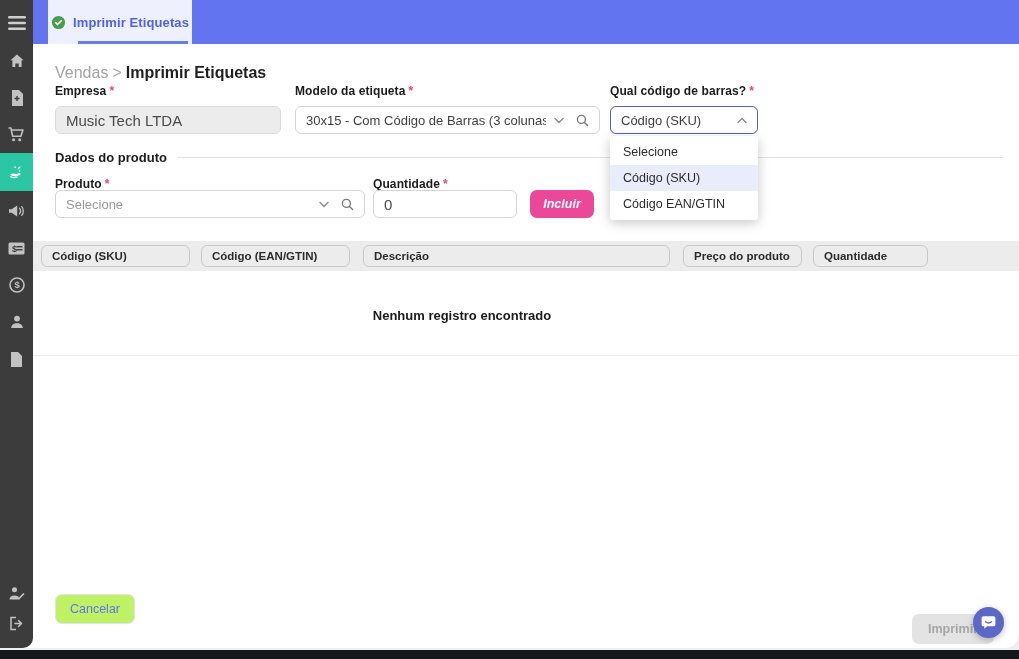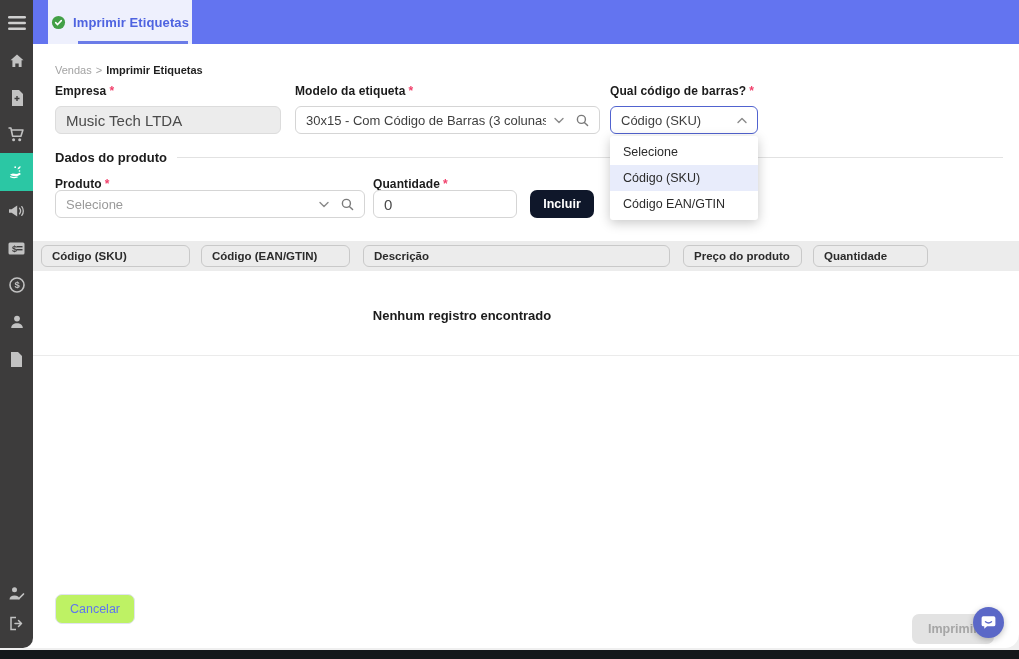--- a/index.html
+++ b/index.html
@@ -26,21 +26,21 @@
     border-bottom-right-radius:10px; z-index:6;
   }
   .side-icon {
     position:absolute; left:0; width:33px; height:30px;
     display:flex; align-items:center; justify-content:center;
     color:#c2c2c2; cursor:pointer;
   }
   .side-icon.active-item { background:#2bc7a4; height:38px; color:#ffffff; }
   
   .main { position:absolute; left:33px; top:44px; width:986px; height:604px; z-index:2; }
-  .breadcrumb { position:absolute; left:22px; top:20px; font-size:11px; color:#a3a3a3; }
+  .breadcrumb { position:absolute; left:22px; top:20px; font-size:16px; color:#a3a3a3; }
   .breadcrumb .crumb-current { color:#1f1f1f; font-weight:bold; margin-left:4px; }
   .breadcrumb .crumb-sep { margin-left:4px; }
   .field-label { position:absolute; font-size:12px; font-weight:bold; color:#1b1b1b; letter-spacing:.1px; }
   .req { color:#f1416c; margin-left:3px; }
   .textbox, .selectbox {
     position:absolute; height:28px; border:1px solid #d5d5d5; border-radius:6px;
     background:#fff; font-size:13px; color:#3f3f3f; display:flex; align-items:center;
     padding:0 10px; cursor:pointer;
   }
   .textbox input {
@@ -61,21 +61,21 @@
   .dd-option.highlight { background:#e8ecfb; }
   
   .section-head { position:absolute; left:22px; top:106px; right:16px; display:flex; align-items:center; }
   .section-title { font-size:13px; font-weight:bold; color:#1b1b1b; white-space:nowrap; }
   .section-rule { flex:1; height:1px; background:#e2e2e2; margin-left:10px; }
   .btn {
     position:absolute; display:flex; align-items:center; justify-content:center;
     font-size:12.5px; font-weight:bold; border-radius:7px; cursor:pointer;
     font-family:"Liberation Sans", sans-serif;
   }
-  .btn-primary { background:#0f172a; color:#fff; }
+  .btn-primary { background:#ec4899; color:#fff;font-style:italic; }
   .btn-outline { background:#bef264; color:#5f74f0; border:1px solid #e0e3f0; font-weight:normal; font-size:12.5px; }
   .btn-disabled { background:#e3e3e3; color:#a6a6a6; cursor:default; }
   
   .thead { position:absolute; left:0; top:197px; width:986px; height:30px; background:#ececec; }
   .th-chip {
     position:absolute; top:4px; height:22px; border:1px solid #c9c9c9; border-radius:6px;
     display:flex; align-items:center; padding:0 10px; font-size:11.5px; font-weight:bold; color:#2b2b2b;
     background:transparent; white-space:nowrap; overflow:hidden;
   }
   .empty-msg { position:absolute; left:0; top:264px; width:858px; text-align:center; font-size:13px; font-weight:bold; color:#1b1b1b; }

